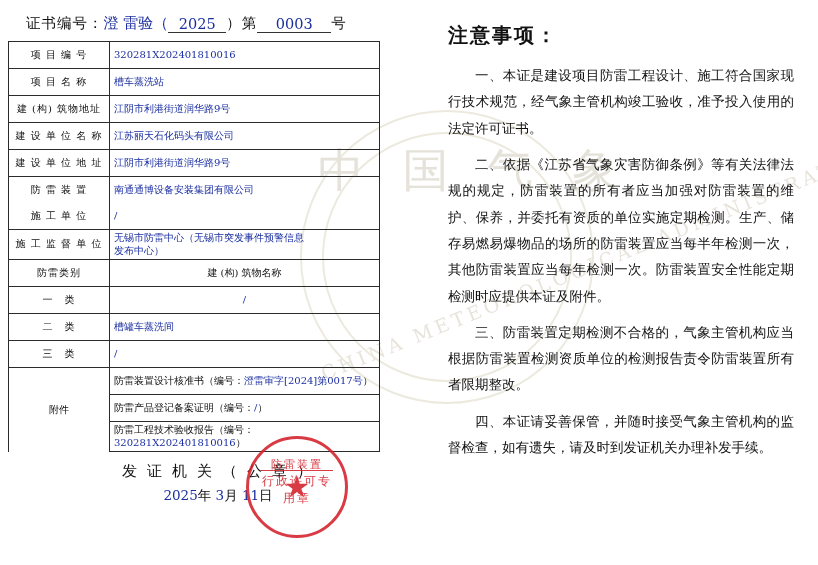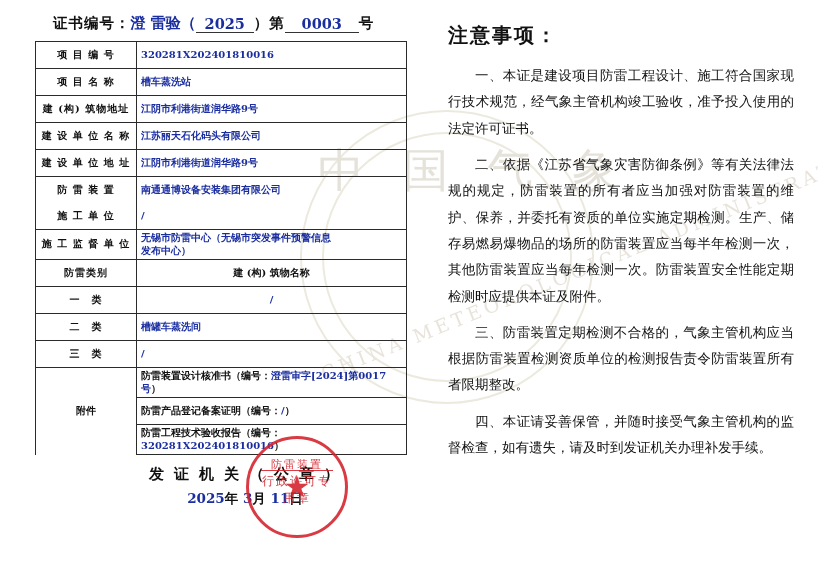--- a/index.html
+++ b/index.html
@@ -37,25 +37,24 @@
     color: #e5e2da;
   }
   .wm-ring {
     position: absolute;
     border: 2px solid #eceade;
     border-radius: 50%;
     z-index: 0;
   }
   .left {
     position: absolute;
-    left: 35px;
+    left: 8px;
     top: 14px;
     width: 400px;
     z-index: 3;
-    font-weight: bold;
   }
   .cert-no-line {
     display: flex;
     align-items: flex-end;
     font-family: "DejaVu Serif", "Liberation Serif", serif;
     font-size: 14.5px;
     padding-left: 18px;
     margin-bottom: 8px;
     white-space: nowrap;
   }

